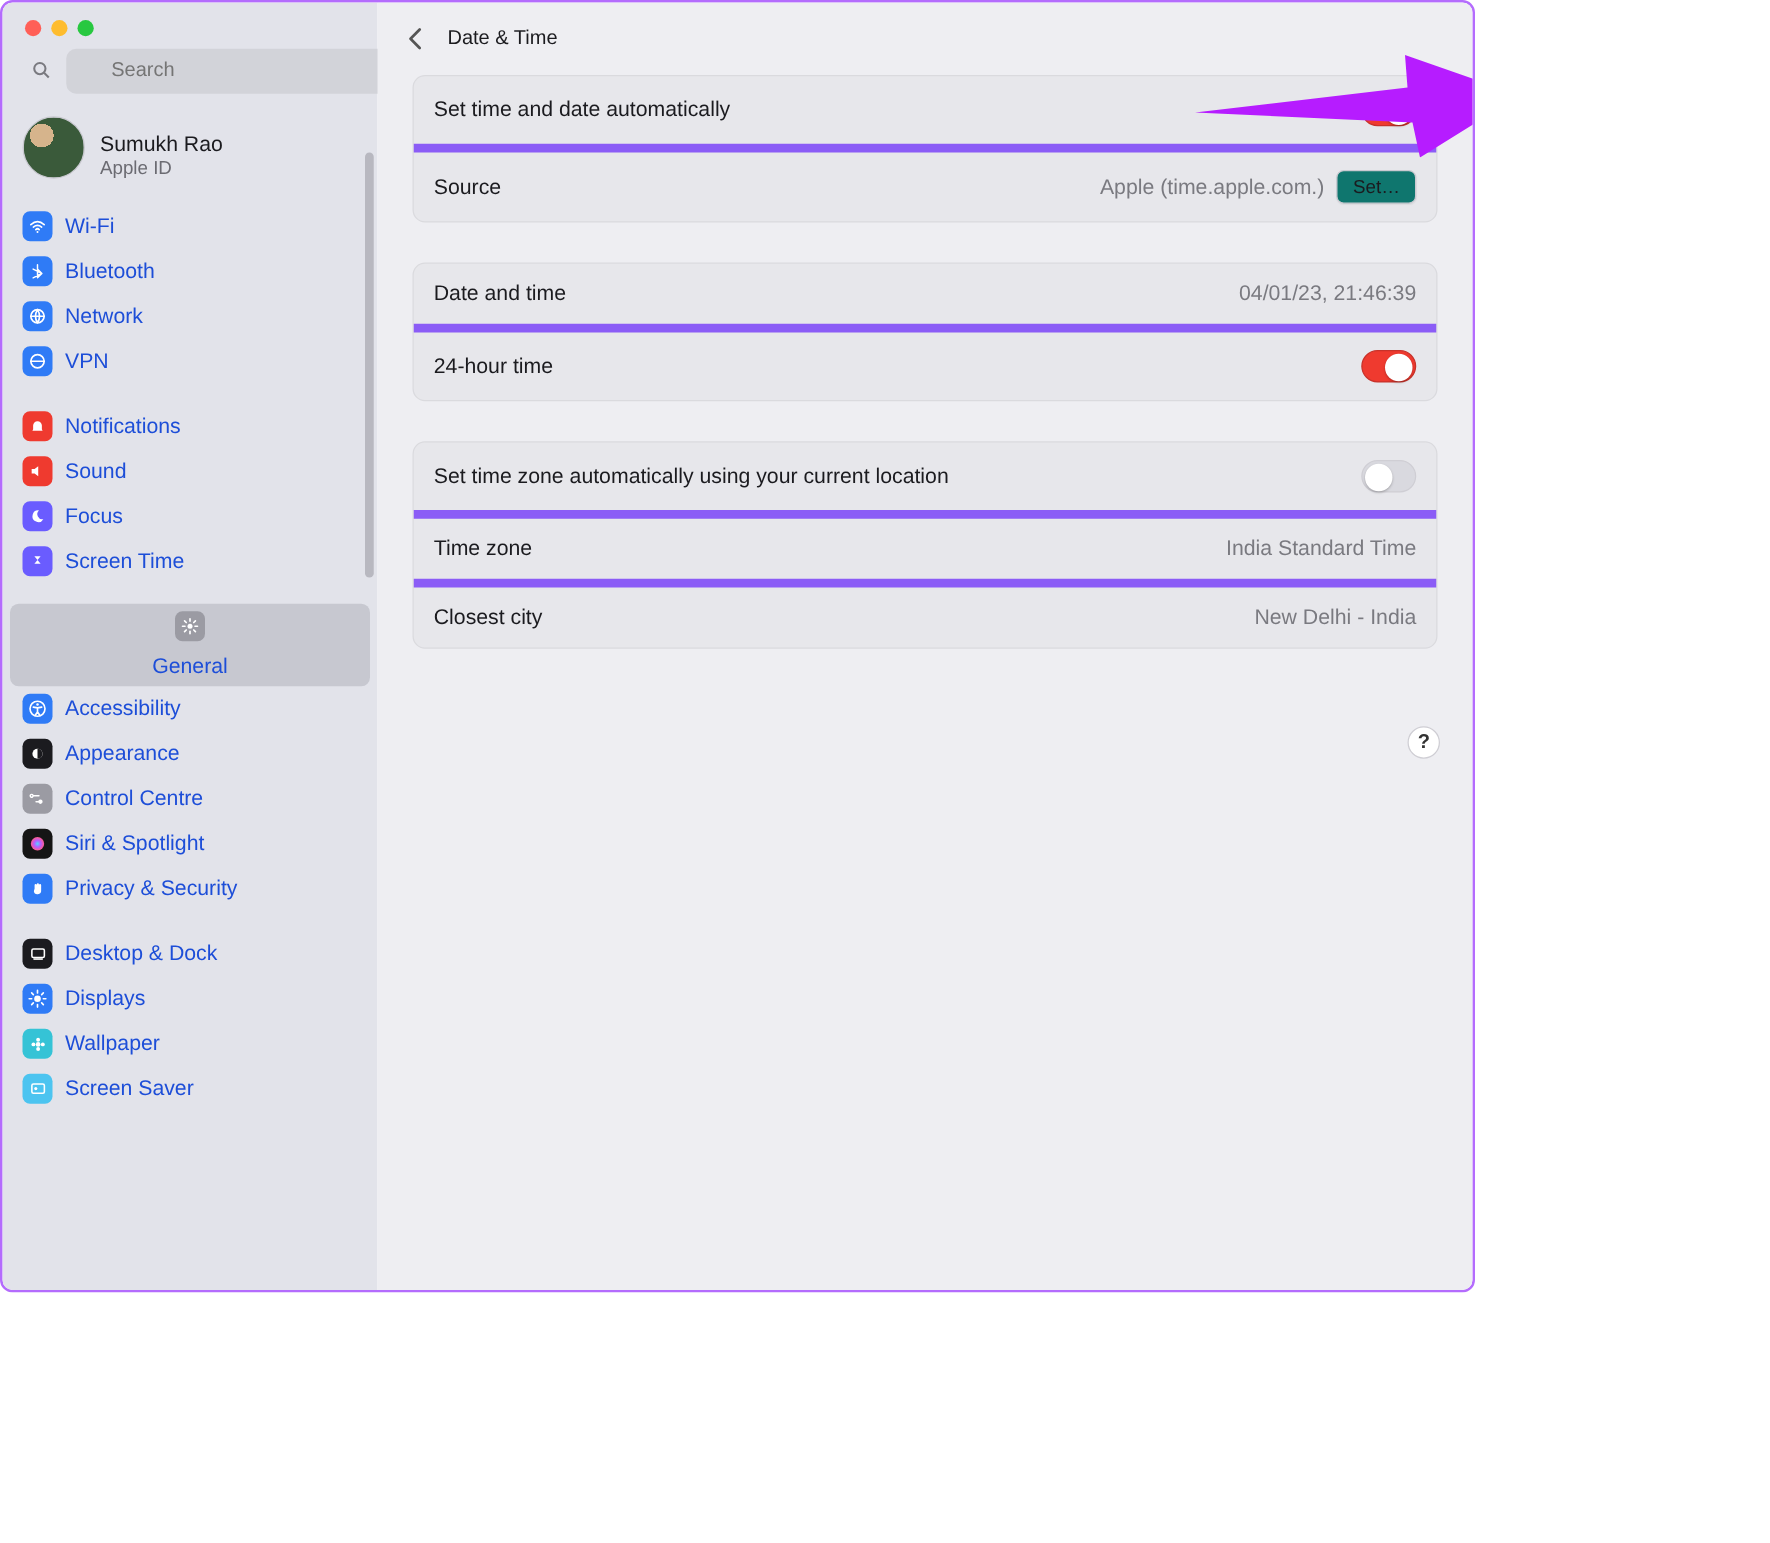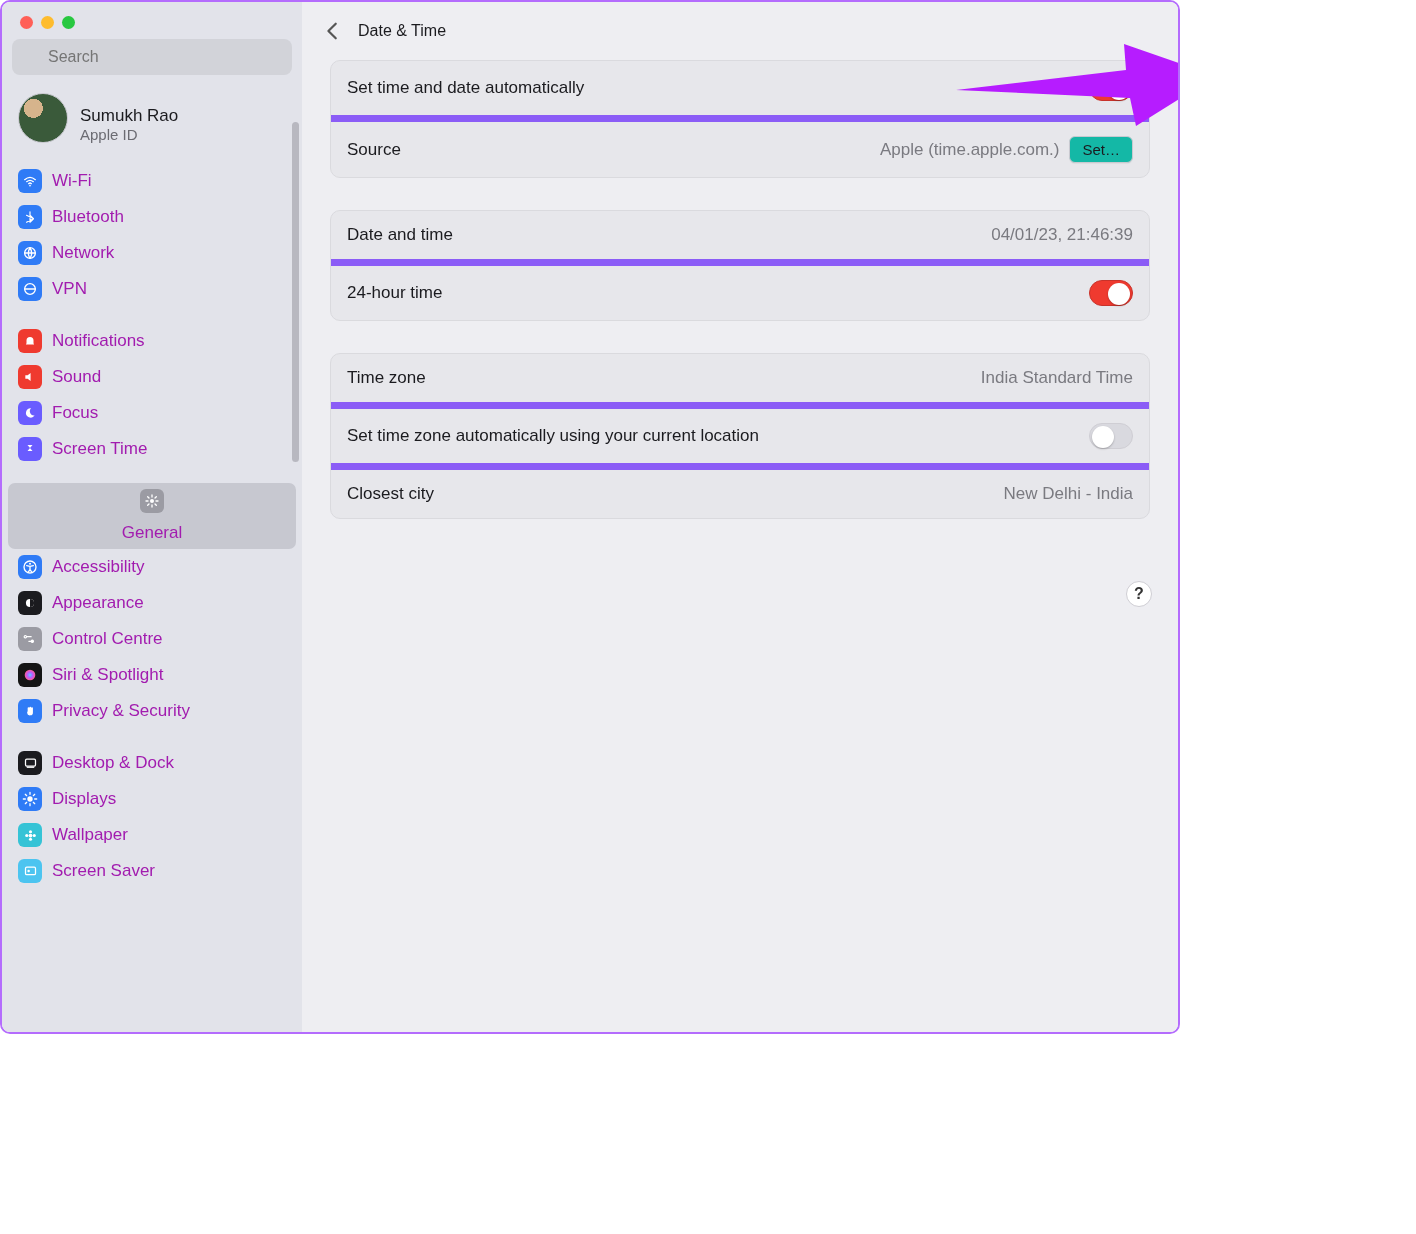--- a/index.html
+++ b/index.html
@@ -27,20 +27,21 @@
   .tl.yellow { background: #febc2e; }
   .tl.green { background: #28c840; }
   .search-wrap { padding: 0 10px 8px 10px; }
   .search {
     width: 100%; height: 36px;
     background: #d2d3d9;
     border: none; border-radius: 8px;
     padding: 0 12px 0 36px;
     font-size: 16px; color: #5a5a5f;
     position: relative;
+    margin-left: 41px;
   }
   .search-wrap { position: relative; }
   .search-icon {
     position: absolute; left: 22px; top: 8px;
     width: 18px; height: 18px; color: #7a7a80;
   }
   .account {
     display: flex; align-items: center; gap: 12px;
     padding: 10px 16px 14px 16px;
   }
@@ -54,21 +55,21 @@
   .side-scroll {
     overflow-y: auto;
     flex: 1;
     padding: 0 6px 10px 6px;
   }
   .side-group { padding: 6px 0 10px 0; }
   .side-item {
     display: flex; align-items: center; gap: 10px;
     padding: 6px 10px;
     border-radius: 7px;
-    font-size: 17px; color: #a21caf;
+    font-size: 17px; color: #1d4ed8;
     cursor: default;
   }
   .side-item.selected { background: #c7c8d0; flex-direction: column; }
   .s-icon {
     width: 24px; height: 24px; border-radius: 6px;
     display: flex; align-items: center; justify-content: center;
     font-size: 14px; color: #fff;
   }
   .scrollbar-fake {
     position: absolute; right: 3px; top: 120px;
@@ -112,21 +113,21 @@
     position: absolute; top: 2px;
     width: 22px; height: 22px; border-radius: 50%;
     background: #fff;
     box-shadow: 0 1px 2px rgba(0,0,0,.25);
   }
   .toggle.on { background: #ef3a2f; border:1px solid #c8322a; }
   .toggle.on .knob { right: 2px; }
   .toggle.off { background: #d9d9df; border:1px solid #cfced4;}
   .toggle.off .knob { left: 2px; }
   .set-btn {
-    background: #14b8a6; border: 1px solid #c9c9d0; border-radius: 6px;
+    background: #0f766e; border: 1px solid #c9c9d0; border-radius: 6px;
     padding: 4px 12px; font-size: 15px; color: #1b1b1f;
     box-shadow: 0 1px 1px rgba(0,0,0,.05);
   }
   .help-btn {
     position: absolute; right: 26px; bottom: auto;
     width: 26px; height: 26px; border-radius: 50%;
     background: #fff; border: 1px solid #cfced4;
     color: #333; font-size: 16px; font-weight: 600;
     display: flex; align-items: center; justify-content: center;
     margin-top: 6px;
@@ -383,31 +384,31 @@
             <div class="label">24-hour time</div>
             <div class="right">
               <div class="toggle on">
                 <div class="knob"></div>
               </div>
             </div>
           </div>
         </div>
         <div class="panel">
           <div class="row">
-            <div class="label">Time zone</div>
-            <div class="right">
-              <span class="value">India Standard Time</span>
-            </div>
-          </div>
-          <div class="row">
             <div class="label">Set time zone automatically using your current location</div>
             <div class="right">
               <div class="toggle off">
                 <div class="knob"></div>
               </div>
+            </div>
+          </div>
+          <div class="row">
+            <div class="label">Time zone</div>
+            <div class="right">
+              <span class="value">India Standard Time</span>
             </div>
           </div>
           <div class="row">
             <div class="label">Closest city</div>
             <div class="right">
               <span class="value">New Delhi - India</span>
             </div>
           </div>
         </div>
       </div>

